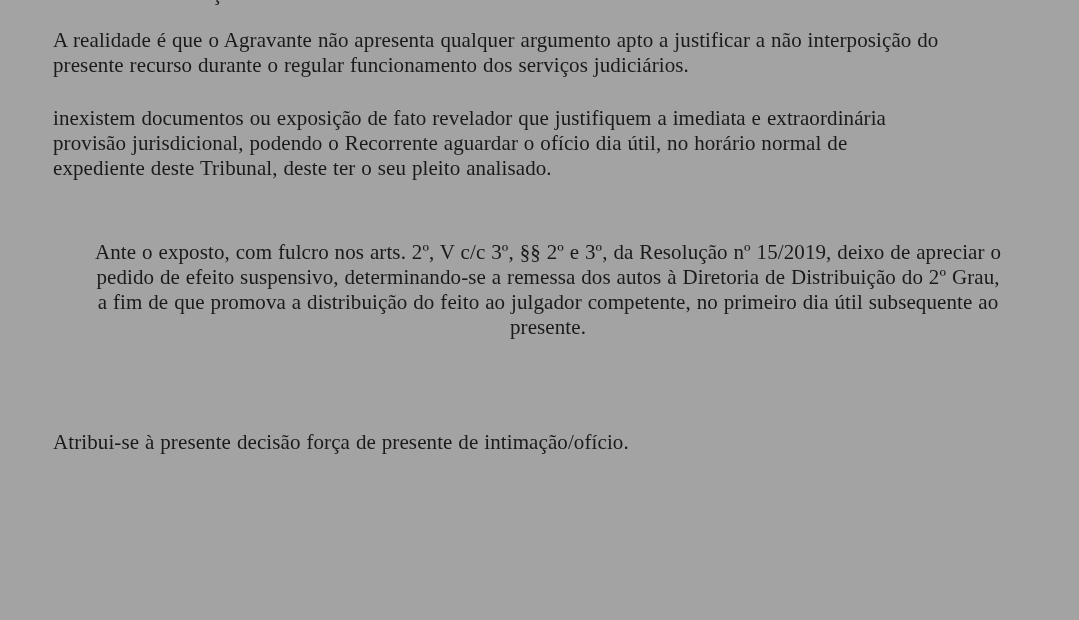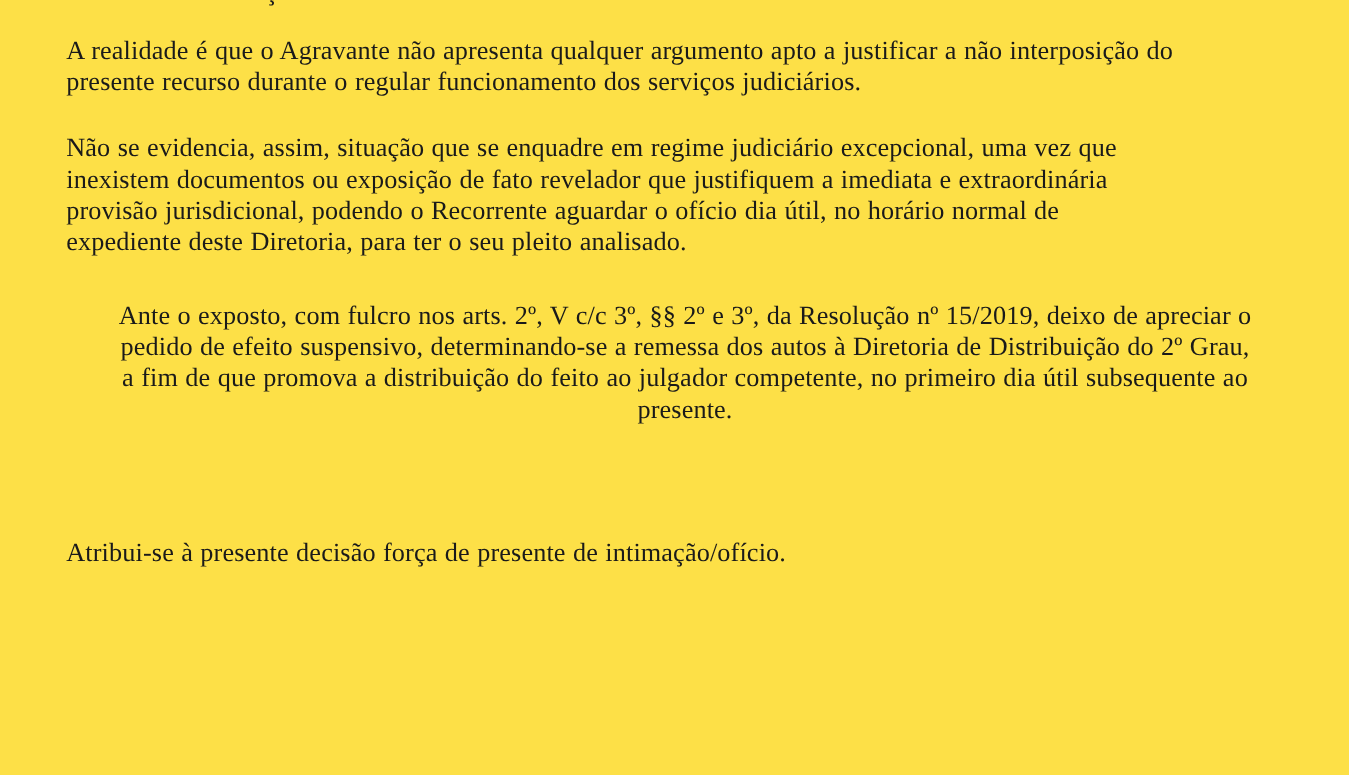--- a/index.html
+++ b/index.html
@@ -4,21 +4,21 @@
 <style>
   html, body {
     margin: 0;
     padding: 0;
     background: #ffffff;
   }
   .page {
     position: relative;
     width: 1079px;
     height: 620px;
-    background: #fde047;
+    background: #a3a3a3;
     color: #1a1a1a;
     font-family: "Liberation Serif", "DejaVu Serif", serif;
     overflow: hidden;
   }
   .para {
     position: absolute;
     left: 53px;
     right: 36px;
     font-size: 21px;
     line-height: 25px;
@@ -61,24 +61,23 @@
   <span class="cutoff-fragment">
     <span class="glyph">ç</span>
   </span>
 
   <div class="para p1">
       <div>A realidade é que o Agravante não apresenta qualquer argumento apto a justificar a não interposição do</div>
       <div>presente recurso durante o regular funcionamento dos serviços judiciários.</div>
     </div>
 
   <div class="para p2">
-      <div>Não se evidencia, assim, situação que se enquadre em regime judiciário excepcional, uma vez que</div>
       <div>inexistem documentos ou exposição de fato revelador que justifiquem a imediata e extraordinária</div>
       <div>provisão jurisdicional, podendo o Recorrente aguardar o ofício dia útil, no horário normal de</div>
-      <div>expediente deste Diretoria, para ter o seu pleito analisado.</div>
+      <div>expediente deste Tribunal, deste ter o seu pleito analisado.</div>
     </div>
 
   <div class="para p3">
       <div>Ante o exposto, com fulcro nos arts. 2º, V c/c 3º, §§ 2º e 3º, da Resolução nº 15/2019, deixo de apreciar o</div>
       <div>pedido de efeito suspensivo, determinando-se a remessa dos autos à Diretoria de Distribuição do 2º Grau,</div>
       <div>a fim de que promova a distribuição do feito ao julgador competente, no primeiro dia útil subsequente ao</div>
       <div>presente.</div>
     </div>
 
   <div class="para p4">

